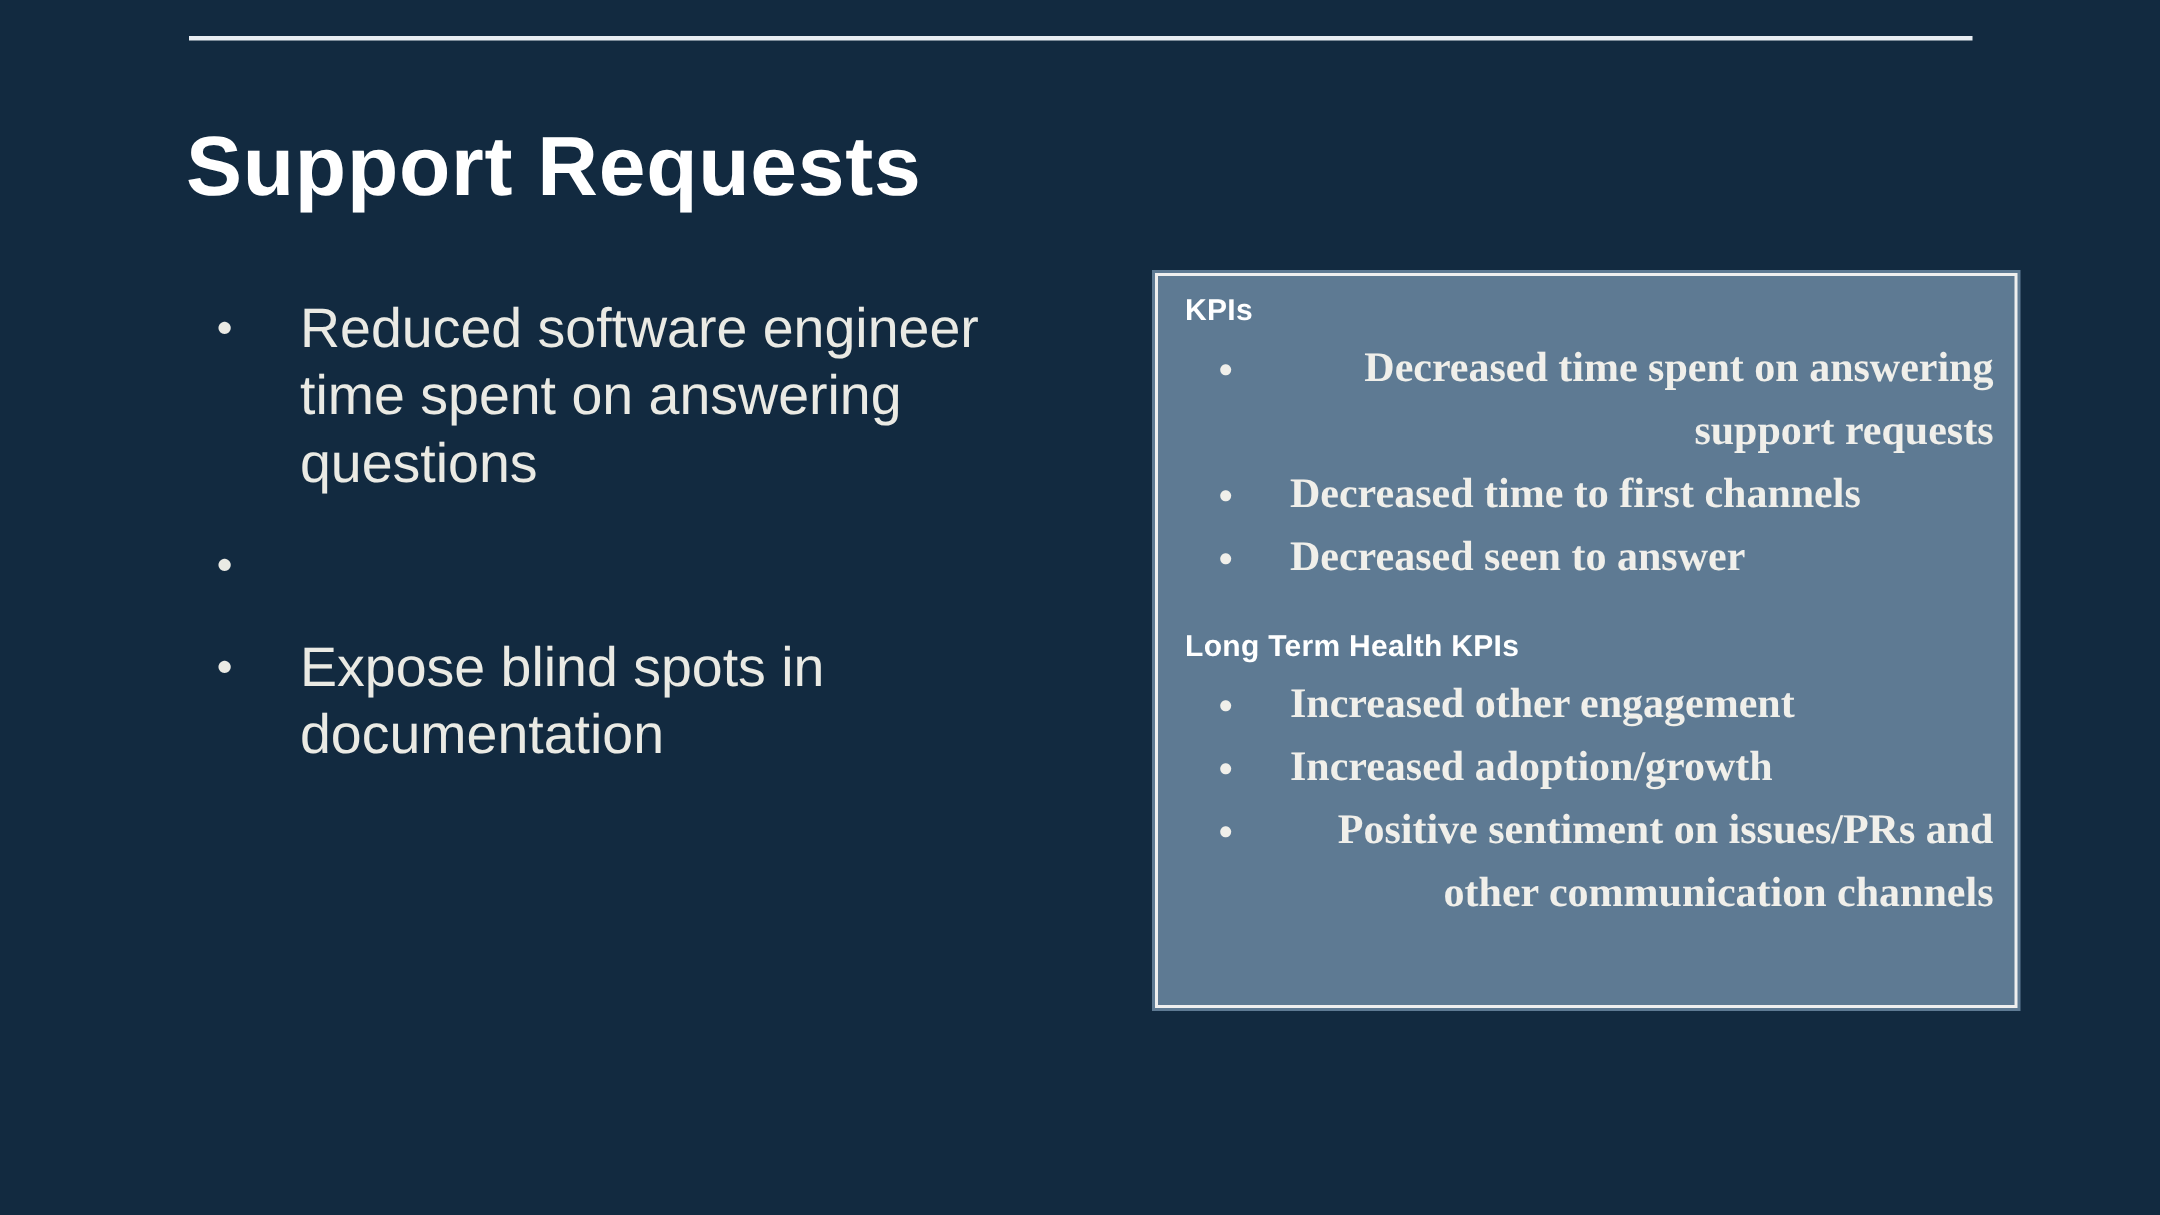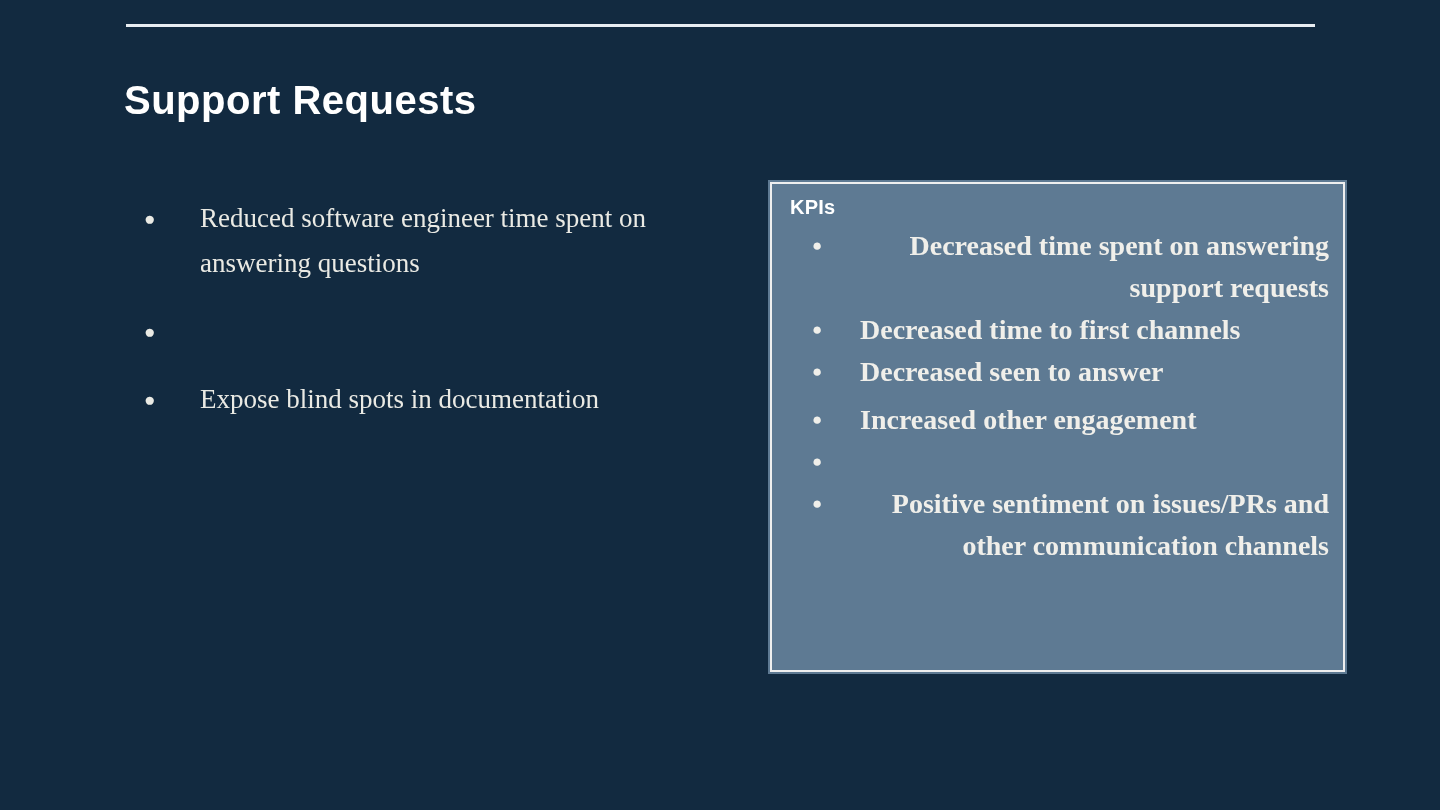--- a/index.html
+++ b/index.html
@@ -21,21 +21,21 @@
     top: 24px;
     width: 1189px;
     height: 3px;
     background: var(--rule, #E8EDF2);
   }
   .slide-title {
     position: absolute;
     left: 124px;
     top: 78px;
     margin: 0;
-    font-size: 40px;
+    font-size: 56px;
     font-weight: bold;
     letter-spacing: 0.5px;
     color: var(--title, #FFFFFF);
     font-family: "Liberation Sans", sans-serif;
     text-align: center;
   }
   .left-list {
     position: absolute;
     left: 144px;
     top: 196px;
@@ -46,22 +46,22 @@
     align-items: flex-start;
     margin-bottom: 23px;
   }
   .left-item .dot {
     flex: 0 0 56px;
     font-size: 19px;
     line-height: 45px;
     color: var(--body, #EAEAE4);
   }
   .left-item .txt {
-    font-family: Liberation Serif, serif;
-    font-size: 27px;
+    font-family: Liberation Sans, sans-serif;
+    font-size: 37px;
     line-height: 45px;
     color: var(--body, #EAEAE4);
     max-width: 510px;
   }
   .kpi-box {
     position: absolute;
     left: 770px;
     top: 182px;
     width: 575px;
     height: 490px;
@@ -139,27 +139,29 @@
       <div class="kpi-item">
         <span class="dot">●</span>
         <span class="txt">Decreased time to first channels</span>
       </div>
       <div class="kpi-item">
         <span class="dot">●</span>
         <span class="txt">Decreased seen to answer</span>
       </div>
     </div>
 
+    <h2 class="kpi-heading second">Long Term Health KPIs</h2>
     <div class="kpi-list">
       <div class="kpi-item">
         <span class="dot">●</span>
         <span class="txt">Increased other engagement</span>
       </div>
       <div class="kpi-item">
         <span class="dot">●</span>
+        <span class="txt">Increased adoption/growth</span>
       </div>
       <div class="kpi-item">
         <span class="dot">●</span>
         <span class="txt">Positive sentiment on issues/PRs and other communication channels</span>
       </div>
     </div>
 
   </div>
 
 </div>

